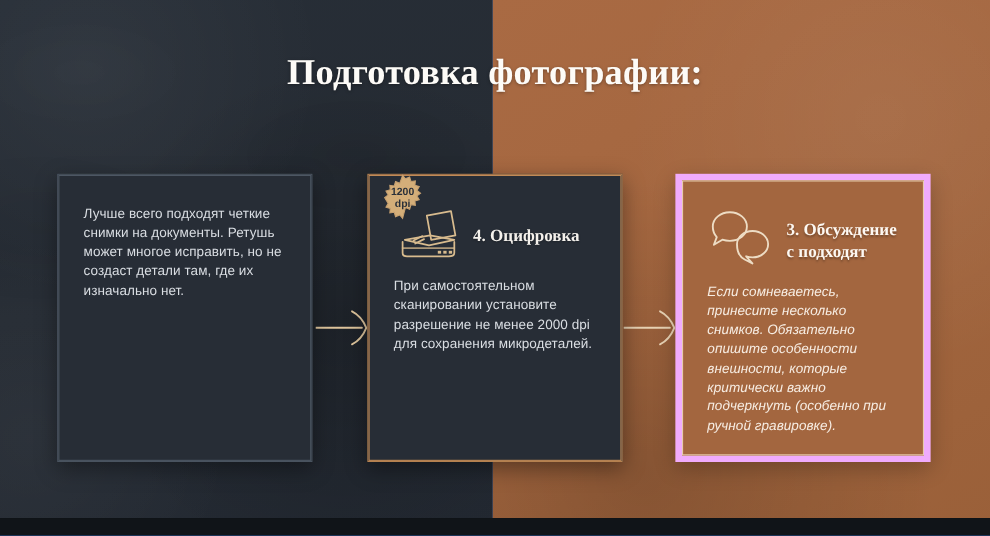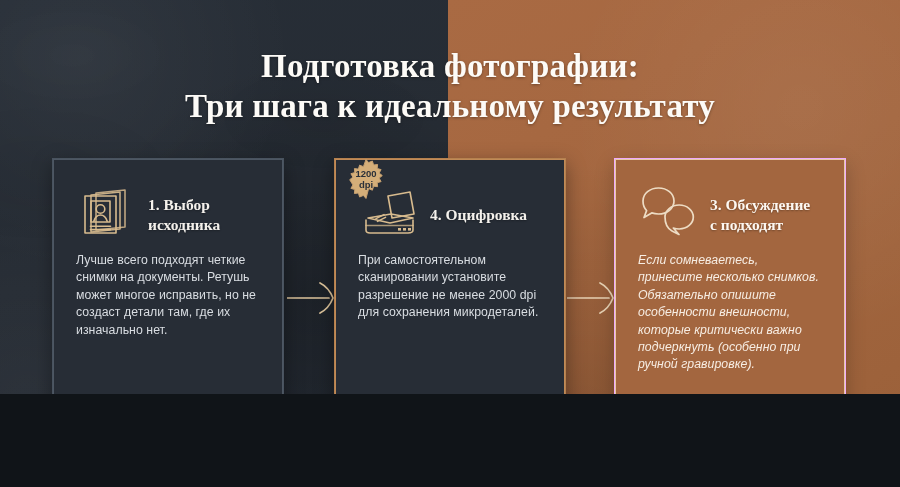--- a/index.html
+++ b/index.html
@@ -7,21 +7,21 @@
     padding: 0;
     background: #101418;
   }
   body {
     font-family: "Liberation Sans", sans-serif;
   }
 
   #infographic {
     position: relative;
     width: 900px;
-    height: 394px;
+    height: 471px;
     overflow: hidden;
     background: #3b82f6;
   }
 
   
   .bg-left {
     position: absolute;
     left: 0; top: 0;
     width: 448px; height: 487px;
     background:
@@ -109,21 +109,21 @@
   #card-2 .card-inner {
     border: 1px solid #c18a56;
     background: #272d36;
   }
 
   
   #card-3 {
     left: 614px; top: 158px;
     width: 232px; height: 262px;
     background: #a3663f;
-    border: 1px solid #f0abfc;
+    border: 6px solid #f0abfc;
     box-shadow: 0 6px 18px rgba(0,0,0,.22);
     padding: 19px;
   }
   #card-3 .card-inner {
     border: 1px solid #e7cbaa;
     background: #a3663f;
   }
 
   
   .card-head {
@@ -175,43 +175,24 @@
 <body>
 
 <div id="infographic">
 
   <div class="bg-left"></div>
   <div class="bg-right"></div>
   <div class="bg-grain"></div>
 
   <div class="title-block">
     <div class="title-line">Подготовка фотографии:</div>
-    <div class="title-line">Три шага к идеальному результату</div>
   </div>
 
   <div class="card" id="card-1">
     <div class="card-inner">
-      <div class="card-head">
-        <div class="card-icon">
-          <svg width="58" height="58" viewBox="0 0 58 58" fill="none" stroke="#d8bb8e" stroke-width="1.6" stroke-linejoin="round" stroke-linecap="round">
-            <path d="M18 9 L47 6 L47 43 L18 46 Z" opacity=".85"></path>
-            <path d="M13 11 L42 8 L42 45 L13 48 Z" opacity=".9"></path>
-            <rect x="7" y="12" width="31" height="37"></rect>
-            <rect x="13" y="17" width="19" height="21"></rect>
-            <circle cx="22.5" cy="25" r="4.3"></circle>
-            <path d="M15.8 37.2c1.3-4.2 4-6.2 6.7-6.2s5.4 2 6.7 6.2"></path>
-            <line x1="12.5" y1="42.2" x2="32.5" y2="42.2"></line>
-            <line x1="12.5" y1="45.6" x2="32.5" y2="45.6"></line>
-          </svg>
-        </div>
-        <div class="card-heading">
-          <div>1. Выбор</div>
-          <div>исходника</div>
-        </div>
-      </div>
       <div class="card-body">Лучше всего подходят четкие снимки на документы. Ретушь может многое исправить, но не создаст детали там, где их изначально нет.</div>
     </div>
   </div>
 
   <div class="arrow" id="arrow-1">
     <svg width="50" height="34" viewBox="0 0 50 34" fill="none" stroke="#ddc49c" stroke-width="1.7" stroke-linecap="round" stroke-linejoin="round">
       <line x1="0" y1="17" x2="42" y2="17"></line>
       <path d="M33 2 C41 6 44 12 46 17 C44 22 41 28 33 32"></path>
     </svg>
   </div>

